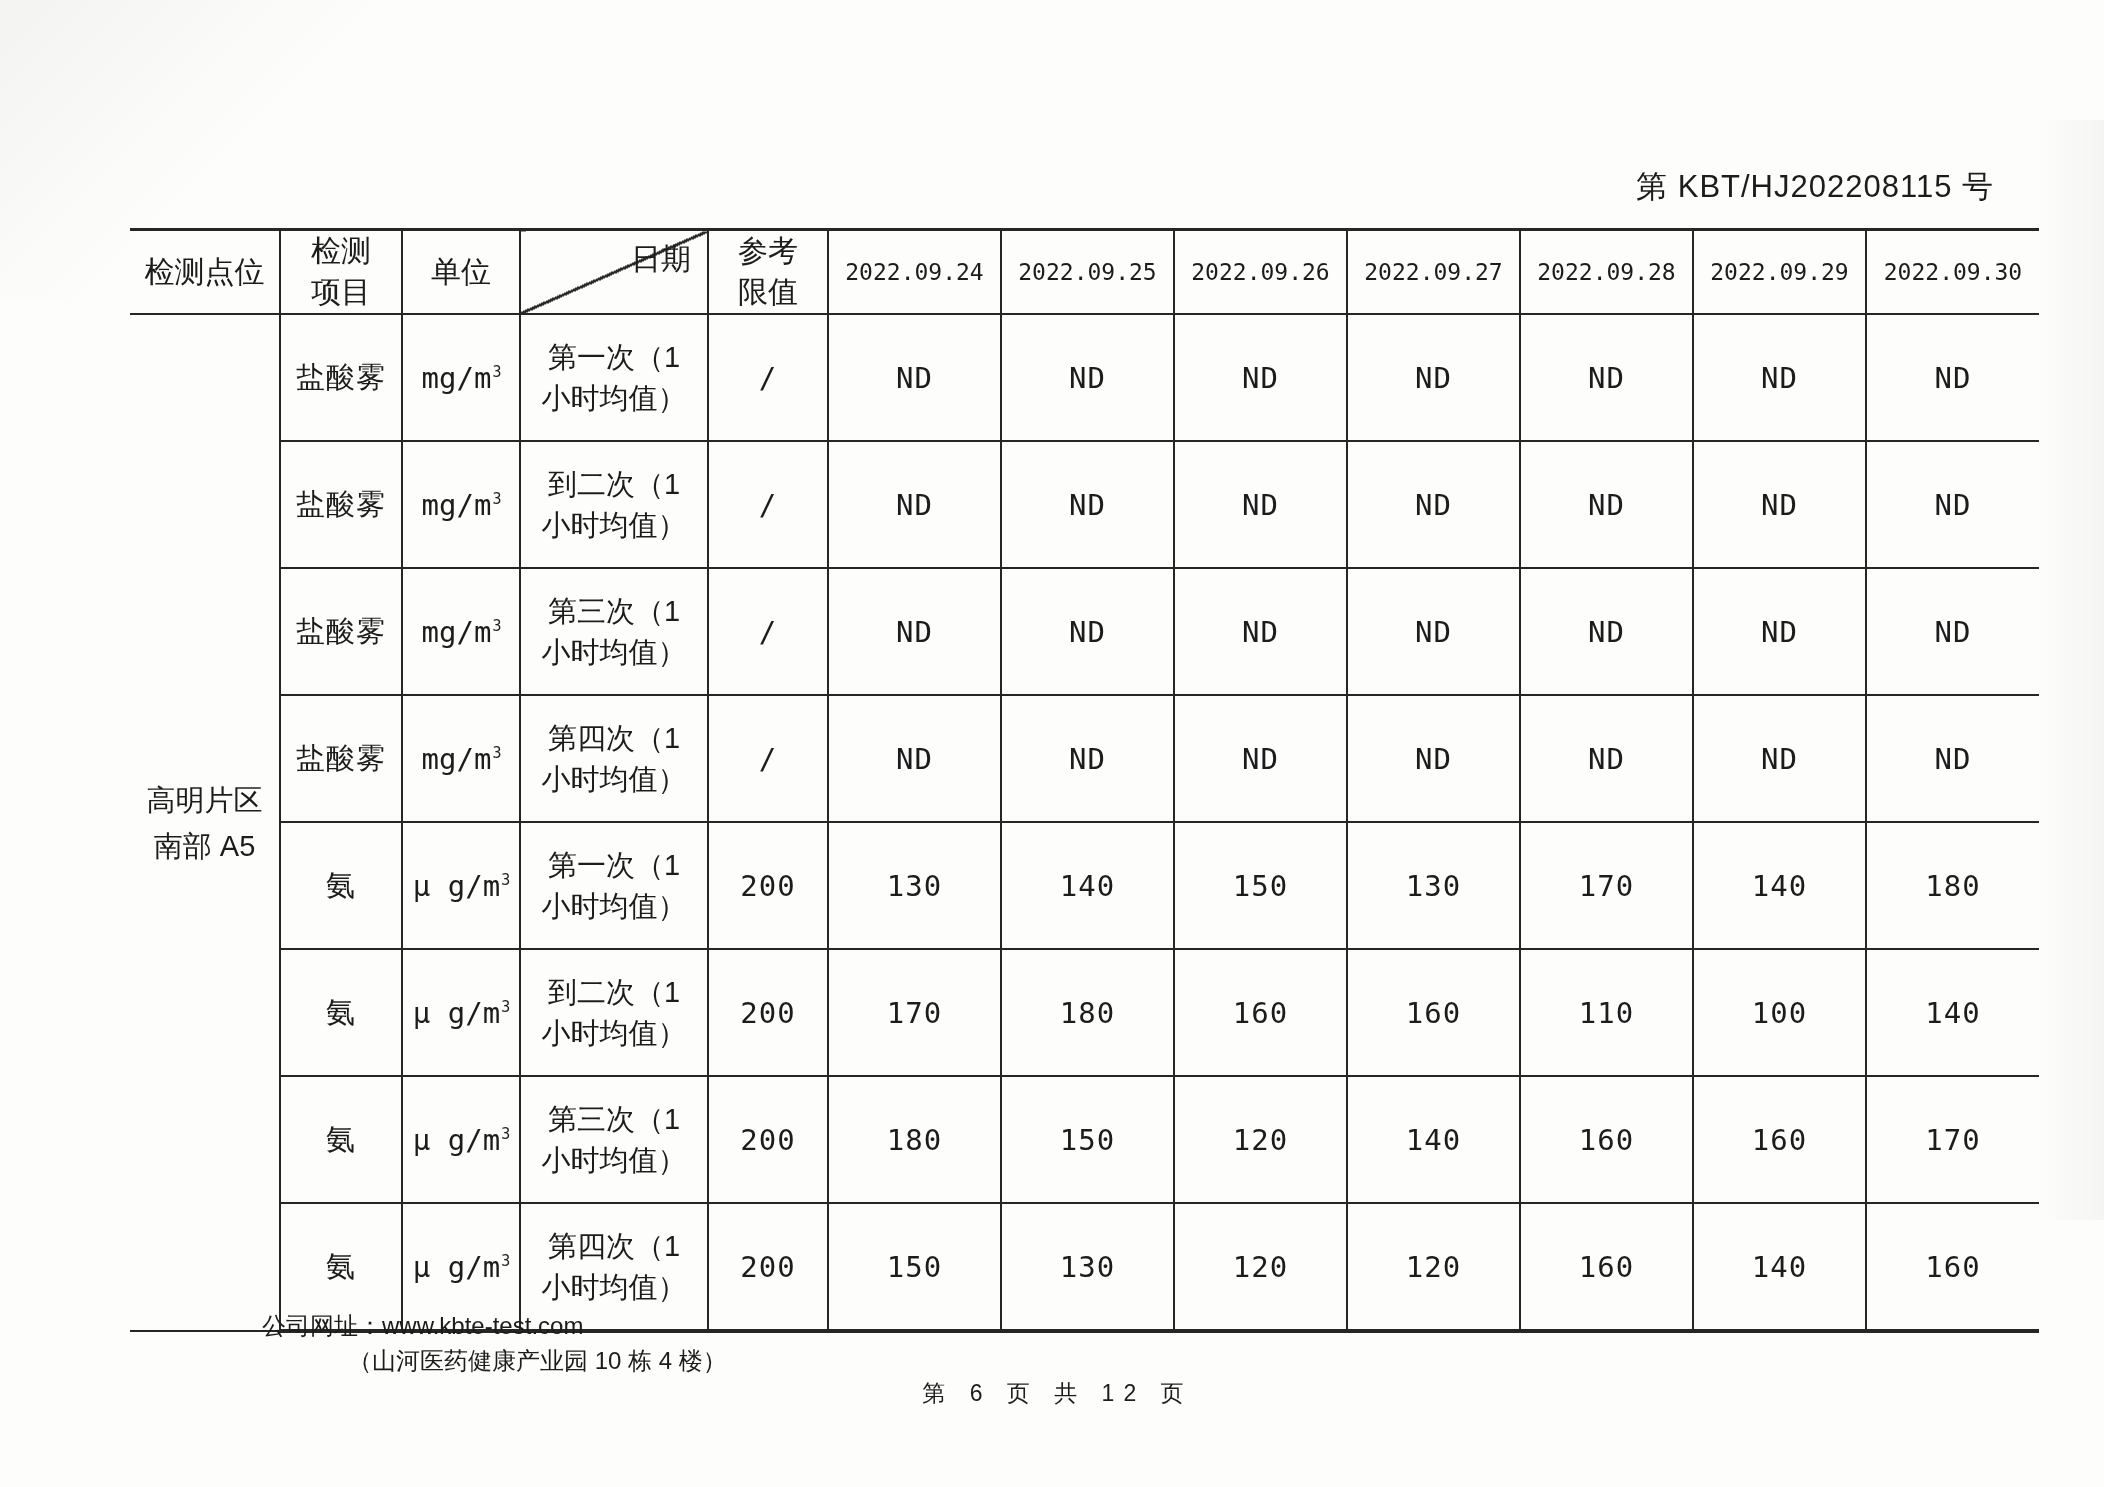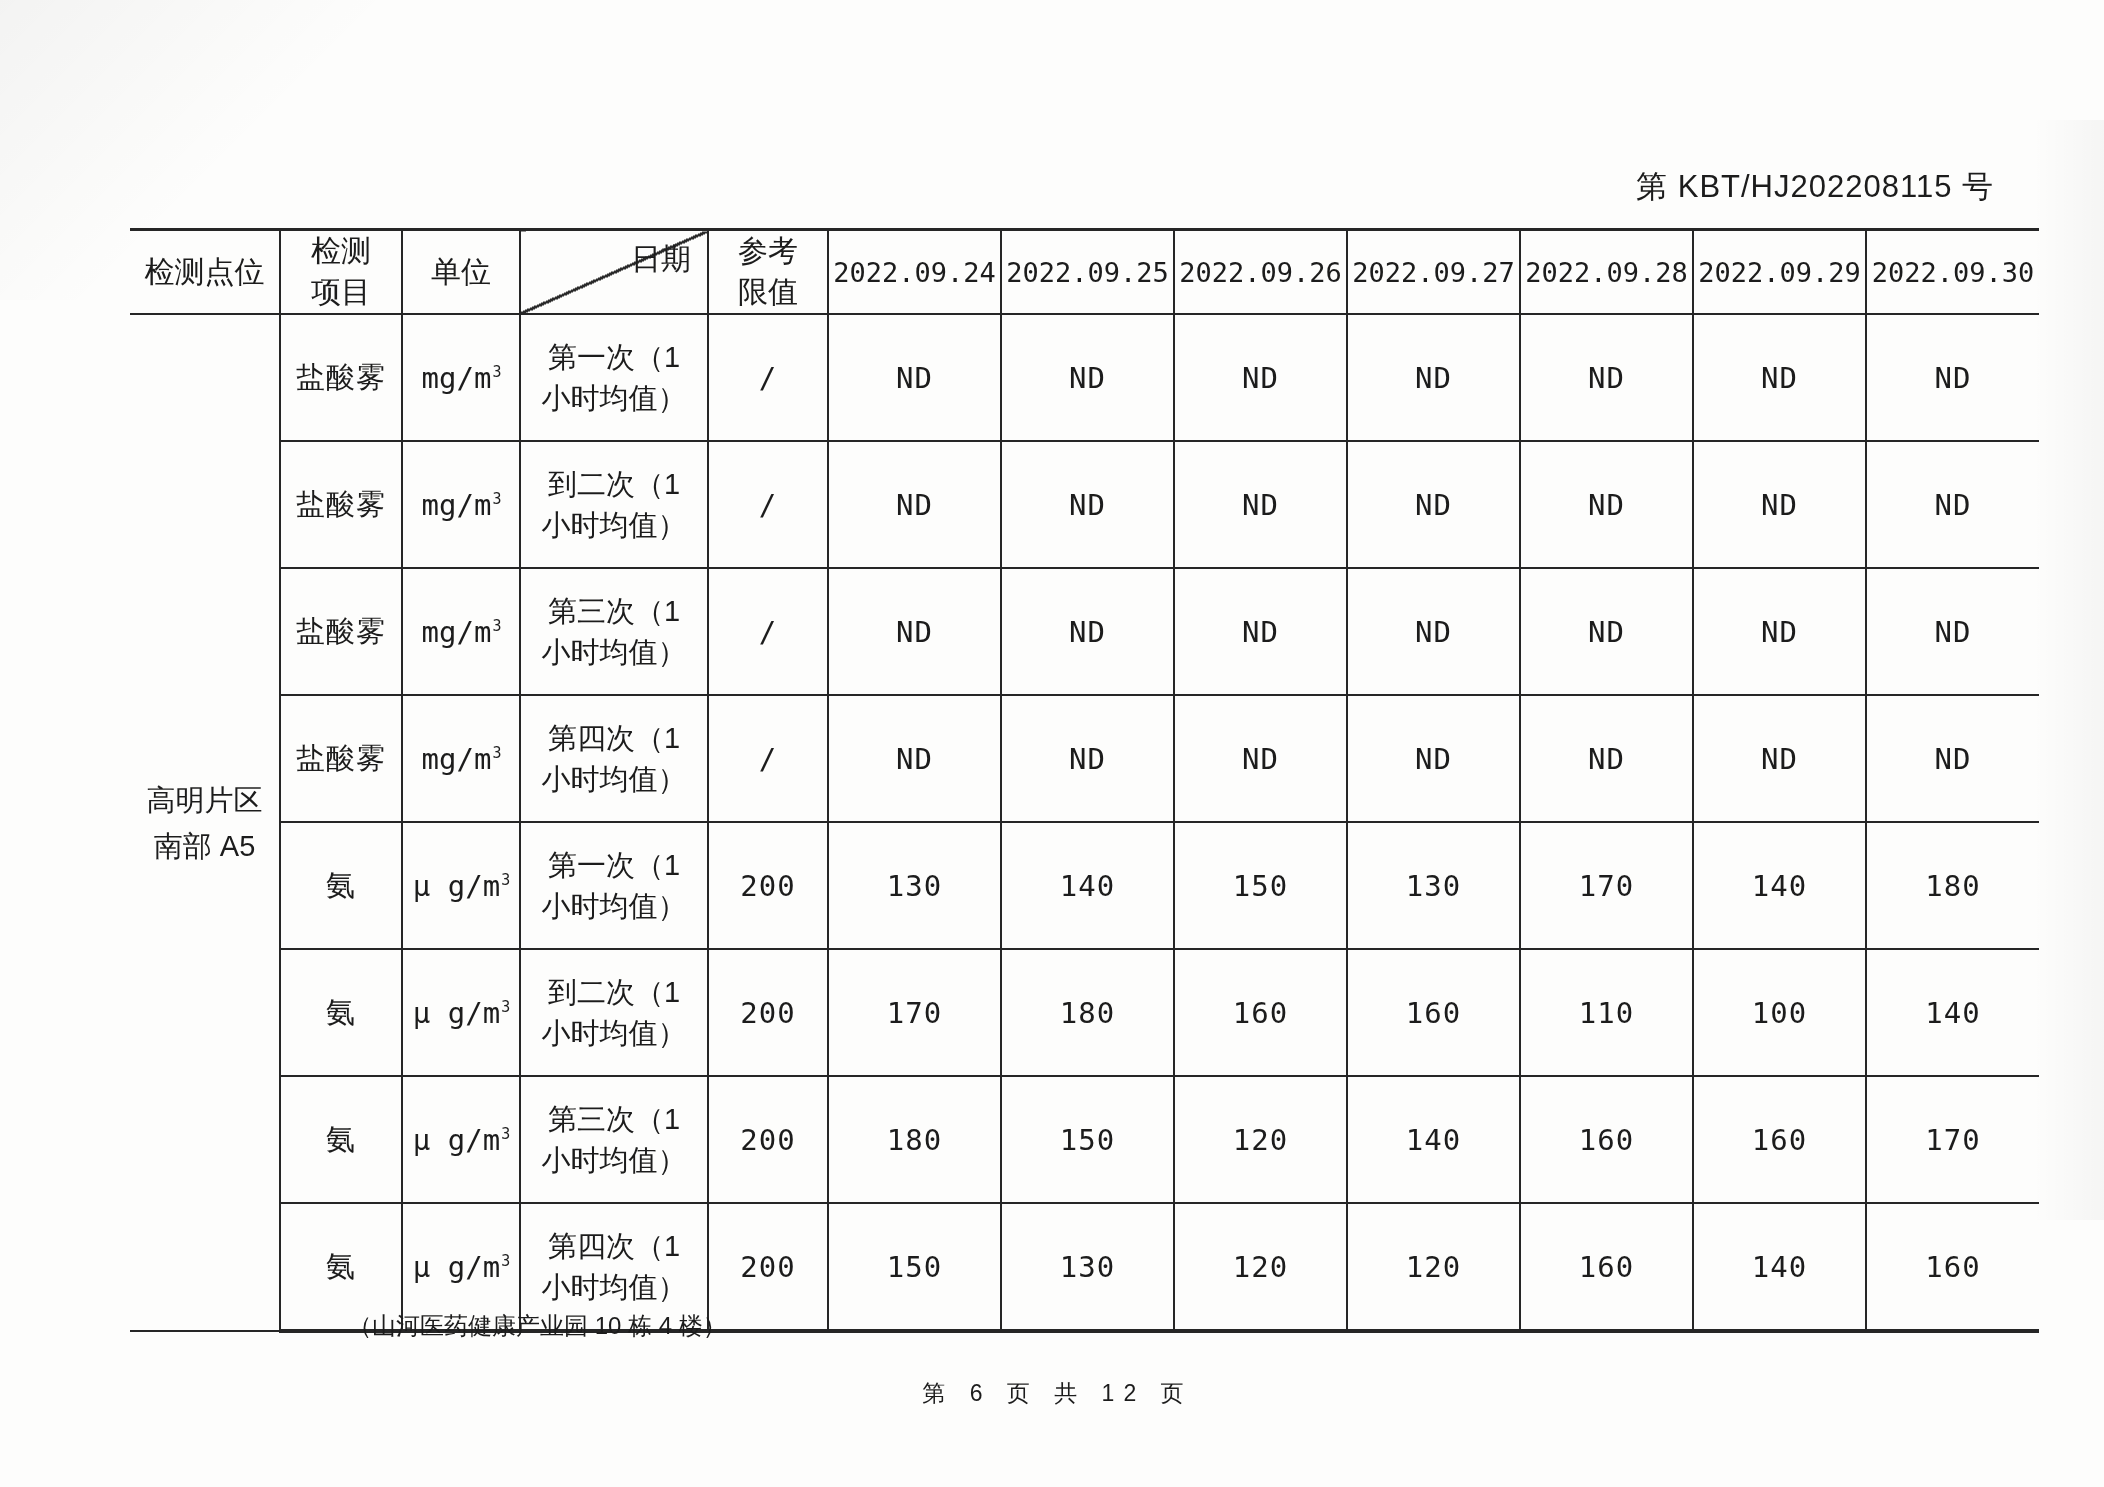--- a/index.html
+++ b/index.html
@@ -56,21 +56,21 @@
   td.item-cell{font-size:30px;letter-spacing:1px;}
   td.freq-cell{font-size:30px;line-height:41px;border-radius:7px;}
   td.unit-cell{font-size:26px;font-family:"DejaVu Sans Mono","Liberation Mono",monospace;}
   .sup{font-size:15px;position:relative;top:-11px;left:1px;}
   .num{
     font-family:"DejaVu Sans Mono","Liberation Mono",monospace;
     font-size:28px;letter-spacing:1px;
   }
   th.date-h{
     font-family:"DejaVu Sans Mono","Liberation Mono",monospace;
-    font-size:27px;letter-spacing:0px;font-weight:normal;
+    font-size:23px;letter-spacing:0px;font-weight:normal;
   }
   th.diag-cell{
     position:relative;
     background-image:linear-gradient(to bottom right,
       transparent calc(50% - 1.5px),
       #2a2a2a calc(50% - 1.5px),
       #2a2a2a calc(50% + 1.5px),
       transparent calc(50% + 1.5px));
     margin-left:8px;
   }
@@ -246,18 +246,19 @@
         <td class="num">120</td>
         <td class="num">120</td>
         <td class="num">160</td>
         <td class="num">140</td>
         <td class="num">160</td>
       </tr>
     </tbody>
   </table>
 
   <div class="footer-block">
+    <div class="footer-line">公司网址：www.kbte-test.com</div>
     <div class="footer-line footer-indent">（山河医药健康产业园 10 栋 4 楼）</div>
   </div>
 
   <div class="page-indicator">第 6 页 共 12 页</div>
 
 </div>
 
 </body></html>

